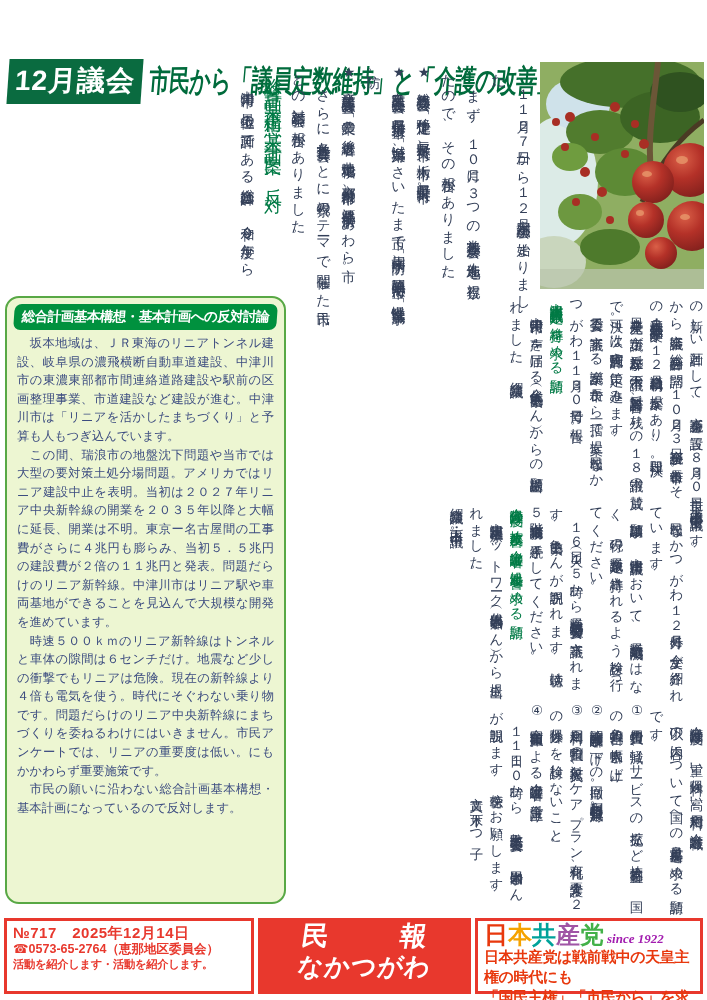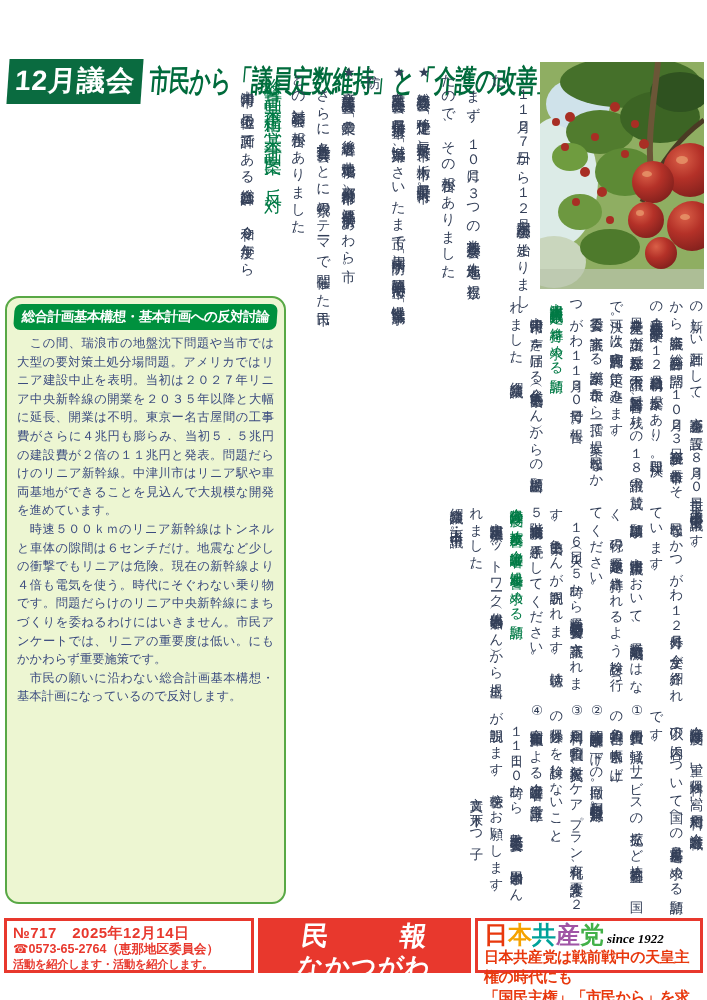--- a/index.html
+++ b/index.html
@@ -27,36 +27,36 @@
   .pb{font-weight:bold;}
   .sign{padding-top:85px;}
   
   .obox{position:absolute;left:5px;top:296px;width:281px;height:608px;box-sizing:border-box;
         background:#edf6d2;border:2px solid #58a845;border-radius:14px;padding:36px 10px 6px 10px;}
   .obox-title{position:absolute;top:6px;left:7px;right:7px;background:#00913e;color:#fff;
         border-radius:7px;text-align:center;font-weight:900;font-size:13.5px;letter-spacing:-0.5px;
         padding:4px 0;transform:skewX(-4deg);}
   .obox p{margin:0;font-size:12.3px;line-height:18.6px;color:#3c4c80;text-align:justify;}
   
-  .foot{position:absolute;left:4px;top:918px;width:699px;height:55px;display:flex;gap:4px;}
+  .foot{position:absolute;left:4px;top:918px;width:699px;height:76px;display:flex;gap:4px;}
   .foot-left{box-sizing:border-box;flex:0 0 250px;border:3px solid #e8382d;background:#fff;
              color:#e8382d;padding:3px 5px 2px 6px;font-weight:bold;line-height:1.22;}
   .fl1{font-size:15px;letter-spacing:0.5px;}
   .fl2{font-size:12px;}
   .fl3{font-size:12.5px;}
   .fl4{font-size:11.3px;letter-spacing:-0.3px;}
   .masthead{box-sizing:border-box;flex:0 0 213px;background:#e8382d;color:#fff;text-align:center;
             font-weight:900;padding-top:4px;}
   .mh1{font-size:27px;letter-spacing:22px;text-indent:22px;line-height:1.1;transform:skewX(-8deg);}
   .mh2{font-size:25px;letter-spacing:1px;line-height:1.1;transform:skewX(-8deg);margin-top:1px;}
   .party{box-sizing:border-box;flex:1;border:3px solid #e8382d;background:#fff;padding:1px 4px 2px 6px;}
   .plogo{display:flex;align-items:baseline;line-height:1.05;}
   .plogo .lc{font-size:24px;font-weight:900;}
   .lc0{color:#e8380d;} .lc1{color:#f5a200;} .lc2{color:#00a29a;} .lc3{color:#a055a5;} .lc4{color:#43b149;}
-  .since{color:#000000;font-size:13px;font-weight:bold;font-style:italic;margin-left:3px;
+  .since{color:#a21caf;font-size:13px;font-weight:bold;font-style:italic;margin-left:3px;
          font-family:"Liberation Serif","DejaVu Serif",serif;}
   .pdesc{color:#e8380d;font-size:15px;font-weight:bold;line-height:1.32;letter-spacing:-0.4px;}
 </style>
 </head>
 <body>
 
 <div class="page">
 
   <div class="head">
     <div class="kicker">12月議会</div>
@@ -148,20 +148,21 @@
     <p class="pb">①費用負担の軽減、サービスの拡充など抜本的見直し、国の負担割合の大幅引き上げ。</p>
     <p class="pb">②訪問介護報酬引き下げの撤回。利用料負担軽減対策。</p>
     <p class="pb">③利用料２割負担の対象拡大、ケアプラン有料化、要介護１・２の保険外しを検討しないこと。</p>
     <p class="pb">④全額国庫負担による介護従事者の賃金引上げ。</p>
     <p>　１１日１０時から　文教民生委員会で、岩田知子さんが説明します。傍聴をお願いします。</p>
     <p class="sign">文責　木下りつ子</p>
   </section>
 
   <aside class="obox">
     <div class="obox-title">総合計画基本構想・基本計画への反対討論</div>
+    <p>　坂本地域は、ＪＲ東海のリニアトンネル建設、岐阜県の濃飛横断自動車道建設、中津川市の東濃東部都市間連絡道路建設や駅前の区画整理事業、市道建設など建設が進む。中津川市は「リニアを活かしたまちづくり」と予算も人もつぎ込んでいます。</p>
     <p>　この間、瑞浪市の地盤沈下問題や当市では大型の要対策土処分場問題。アメリカではリニア建設中止を表明。当初は２０２７年リニア中央新幹線の開業を２０３５年以降と大幅に延長、開業は不明。東京ー名古屋間の工事費がさらに４兆円も膨らみ、当初５．５兆円の建設費が２倍の１１兆円と発表。問題だらけのリニア新幹線。中津川市はリニア駅や車両基地ができることを見込んで大規模な開発を進めています。</p>
     <p>　時速５００ｋｍのリニア新幹線はトンネルと車体の隙間は６センチだけ。地震など少しの衝撃でもリニアは危険。現在の新幹線より４倍も電気を使う。時代にそぐわない乗り物です。問題だらけのリニア中央新幹線にまちづくりを委ねるわけにはいきません。市民アンケートでは、リニアの重要度は低い。にもかかわらず重要施策です。</p>
     <p>　市民の願いに沿わない総合計画基本構想・基本計画になっているので反対します。</p>
   </aside>
 
   <footer class="foot">
     <div class="foot-left">
       <div class="fl1">№717　2025年12月14日</div>
       <div class="fl3"><span>☎</span><span>0573-65-2764（恵那地区委員会）</span></div>
       <div class="fl4">活動を紹介します・活動を紹介します。</div>

